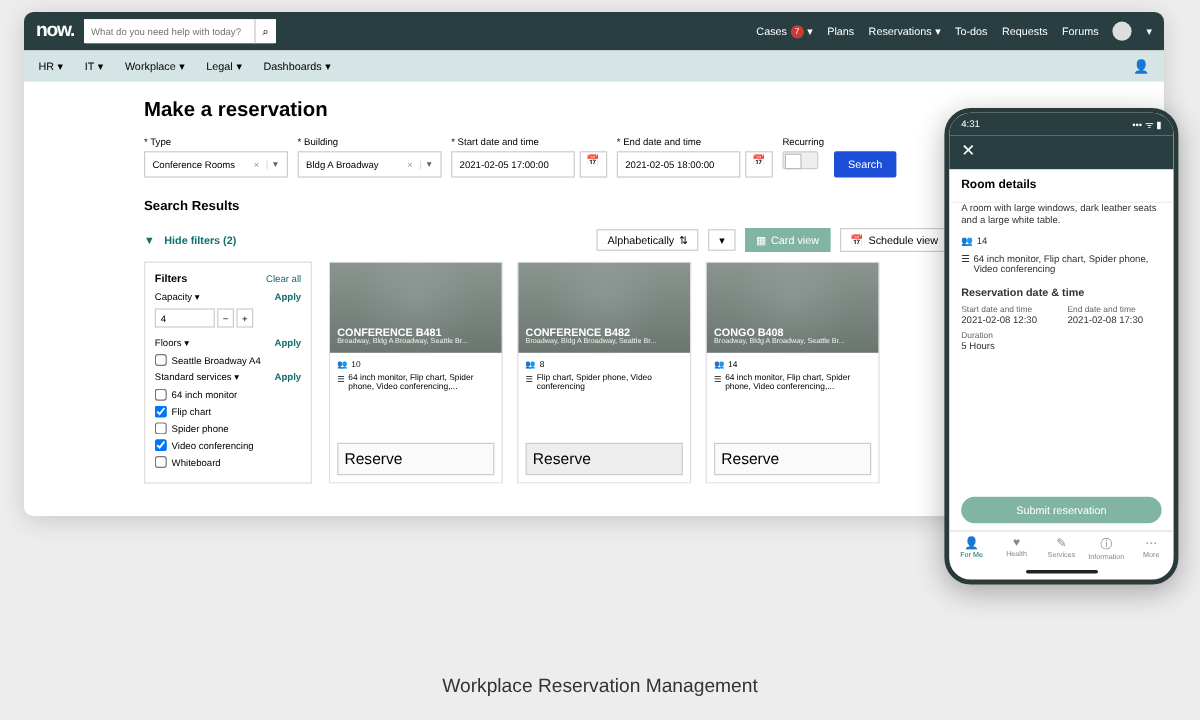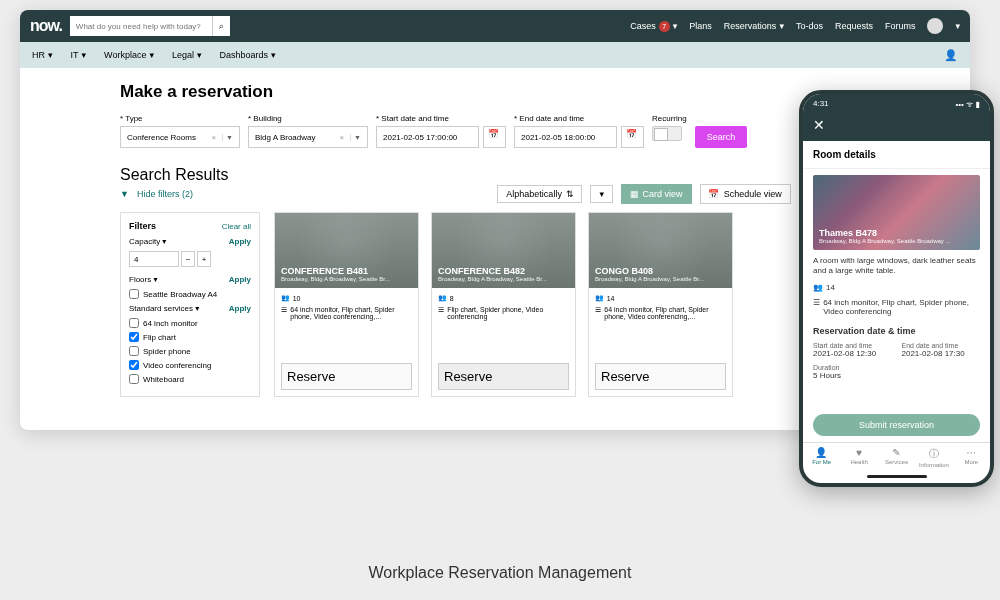--- a/index.html
+++ b/index.html
@@ -22,24 +22,24 @@
 .formrow{display:flex;gap:8px;margin-bottom:18px}
 .field{display:flex;flex-direction:column}
 .field label{font-size:8px;margin-bottom:3px}
 .req::before{content:"* "}
 .ibox{border:1px solid #ccc;height:22px;display:flex;align-items:center;padding:0 6px;font-size:8px;background:#fff}
 .ibox .x{margin-left:auto;color:#999;padding:0 3px;cursor:pointer}
 .ibox .chev{color:#666;font-size:7px;padding-left:3px;border-left:1px solid #ddd;margin-left:3px}
 .cal{margin-left:4px;padding:2px 5px;border:1px solid #ccc;font-size:9px}
 .toggle{width:30px;height:15px;background:#eee;border:1px solid #ccc;border-radius:2px;position:relative}
 .toggle::after{content:"";position:absolute;left:1px;top:1px;width:12px;height:11px;background:#fff;border:1px solid #bbb}
-.searchbtn{background:#d946ef;color:#fff;border:0;padding:5px 12px;font-size:9px;border-radius:2px;height:22px;align-self:flex-end}
-.results-h{font-size:16px;font-weight:400;margin-bottom:0}
+.searchbtn{background:#1d4ed8;color:#fff;border:0;padding:5px 12px;font-size:9px;border-radius:2px;height:22px;align-self:flex-end}
+.results-h{font-size:11px;font-weight:700;margin-bottom:12px}
 .toolbar{display:flex;align-items:center;gap:8px;margin-bottom:8px;font-size:9px}
-.hidefilters{color:#0f6e6e;font-weight:400;cursor:pointer}
+.hidefilters{color:#0f6e6e;font-weight:700;cursor:pointer}
 .fsp{flex:1}
 .sortbox{border:1px solid #ccc;padding:3px 8px;display:flex;align-items:center;gap:4px}
 .viewbtn{border:1px solid #ccc;padding:4px 8px;display:flex;align-items:center;gap:4px;cursor:pointer}
 .viewbtn.active{background:#81b5a1;color:#fff;border-color:#81b5a1}
 .main-area{display:flex;gap:14px}
 .filters{width:140px;border:1px solid #ddd;padding:8px;font-size:8px;flex-shrink:0}
 .filters .fh{display:flex;justify-content:space-between;align-items:flex-end;margin-bottom:6px}
 .filters .fh b{font-size:9px}
 .clearall{color:#0f6e6e;cursor:pointer}
 .apply{color:#0f6e6e;font-weight:600;cursor:pointer}
@@ -53,21 +53,21 @@
 .card{width:145px;border:1px solid #ddd;display:flex;flex-direction:column}
 .cimg{height:75px;background:linear-gradient(180deg,#8a9590 0%,#6b7670 100%);position:relative;color:#fff;display:flex;flex-direction:column;justify-content:flex-end;padding:6px}
 .cimg::before{content:"";position:absolute;inset:0;background:radial-gradient(circle at 50% 40%,rgba(255,255,255,.1),transparent 60%)}
 .cimg .rn{font-size:9px;font-weight:700;position:relative}
 .cimg .rl{font-size:6px;position:relative;opacity:.9}
 .cbody{padding:6px;font-size:7px;flex:1;display:flex;flex-direction:column;gap:4px}
 .cap{display:flex;align-items:center;gap:3px}
 .eq{display:flex;gap:3px}
 .reserve{margin:6px;border:1px solid #ccc;background:#fafafa;padding:5px;font-size:13px;cursor:pointer}
 .card.sel .reserve{background:#eee}
-.phone{position:absolute;right:6px;top:90px;width:195px;height:397px;background:#fff;border-radius:22px;border:4px solid #2a3a3a;box-shadow:0 6px 24px rgba(0,0,0,.3);overflow:hidden;display:flex;flex-direction:column}
+.phone{position:absolute;right:18px;top:90px;width:195px;height:397px;background:#fff;border-radius:22px;border:4px solid #2a3a3a;box-shadow:0 6px 24px rgba(0,0,0,.3);overflow:hidden;display:flex;flex-direction:column}
 .pstatus{background:#293e40;color:#fff;font-size:8px;padding:4px 10px;display:flex;justify-content:space-between;align-items:center}
 .pback{background:#293e40;color:#fff;padding:4px 10px 8px;font-size:14px}
 .ptitle{padding:8px 10px;font-size:10px;font-weight:600;border-bottom:1px solid #eee}
 .pimg{height:75px;margin:6px 10px;background:linear-gradient(135deg,#4a6a7a 0%,#8a5a7a 30%,#c97a8a 55%,#6a8a9a 100%);position:relative;color:#fff;display:flex;flex-direction:column;justify-content:flex-end;padding:6px;border-radius:2px}
 .pimg .rn{font-size:9px;font-weight:700}
 .pimg .rl{font-size:6px;opacity:.9}
 .pbody{padding:0 10px;font-size:8px;color:#333;display:flex;flex-direction:column;gap:6px;flex:1;overflow:auto}
 .pdesc{line-height:1.3}
 .psec{font-weight:600;font-size:9px;margin-top:4px}
 .pcol2{display:flex;gap:10px}
@@ -288,24 +288,20 @@
   </div>
 </div>
 
 <div class="phone">
   <div class="pstatus">
     <span>4:31</span>
     <span>••• ᯤ ▮</span>
   </div>
   <div class="pback">✕</div>
   <div class="ptitle">Room details</div>
-  <div class="pimg">
-    <div class="rn">Thames B478</div>
-    <div class="rl">Broadway, Bldg A Broadway, Seattle Broadway ...</div>
-  </div>
   <div class="pbody">
     <div class="pdesc">A room with large windows, dark leather seats and a large white table.</div>
     <div class="cap">
         <span>👥</span>
         <span>14</span>
       </div>
     <div class="eq">
         <span>☰</span>
         <span>64 inch monitor, Flip chart, Spider phone, Video conferencing</span>
       </div>

